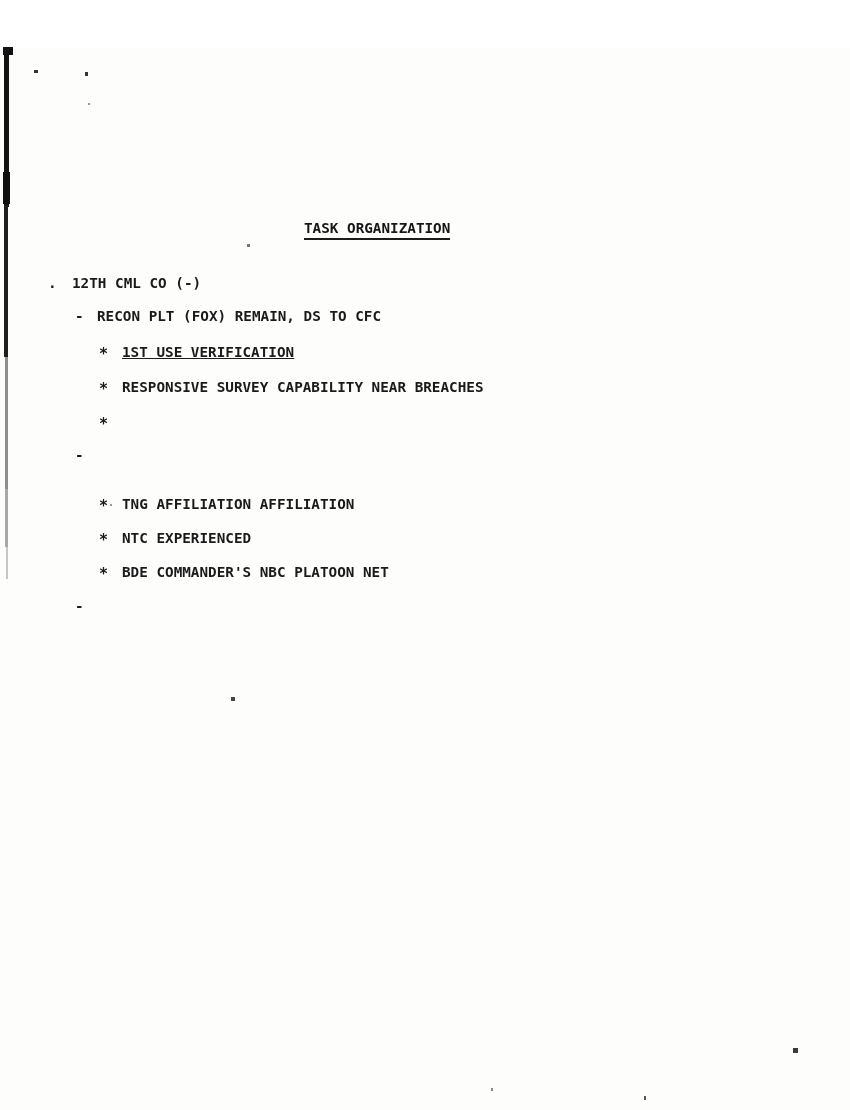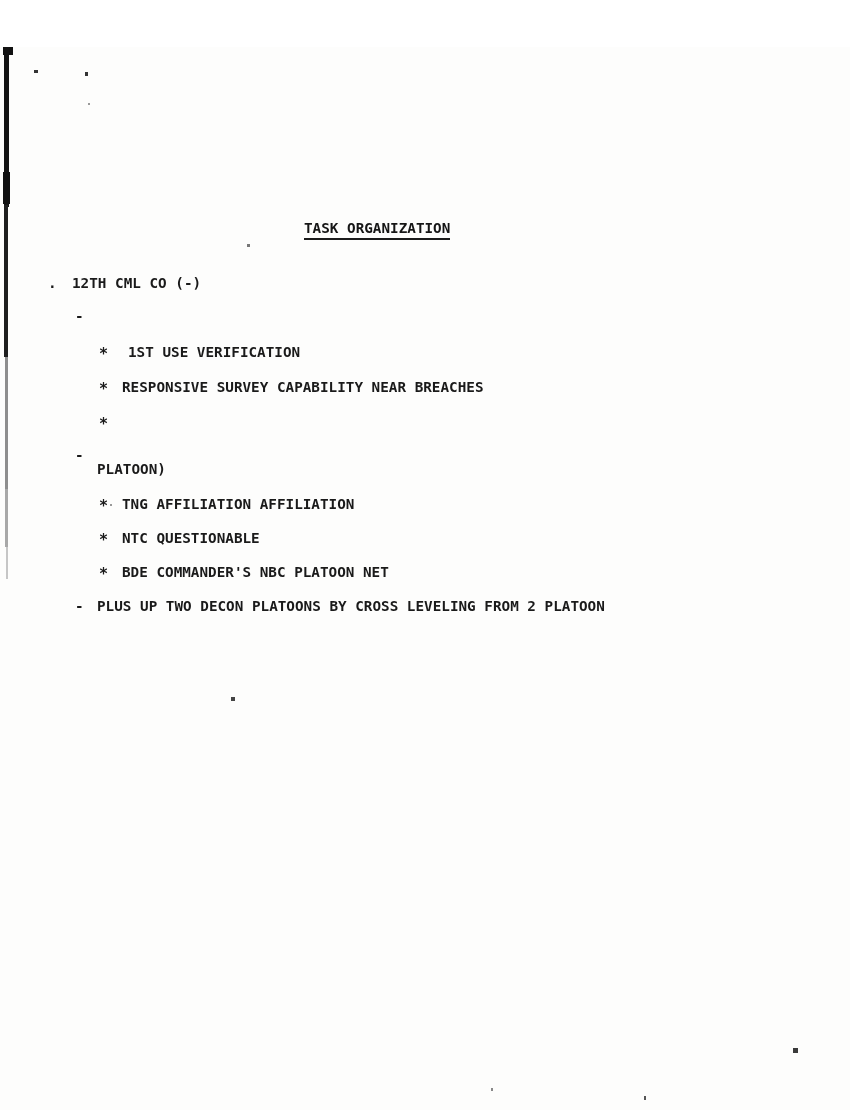--- a/index.html
+++ b/index.html
@@ -60,30 +60,29 @@
   }
 </style>
 </head>
 <body>
 
 <div class="page">
   <h1 class="doc-title">TASK ORGANIZATION</h1>
 
   <div class="doc-body">
       <div class="doc-line" style="top: 229px;"><span class="marker" style="left: 48px;">.</span><span class="line-text" style="left: 72px; text-align: center;">12TH CML CO (-)</span></div>
-      <div class="doc-line" style="top: 262px;"><span class="marker" style="left: 75px;">-</span></div>
-      <div class="doc-line" style="top: 298px;"><span class="marker star" style="left: 99px;">*</span><span class="line-text" style="left: 128px;">1ST USE VERIFICATION</span></div>
+      <div class="doc-line" style="top: 262px;"><span class="marker" style="left: 75px;">-</span><span class="line-text" style="left: 97px;">RECON PLT (FOX) REMAIN, DS TO CFC</span></div>
+      <div class="doc-line" style="top: 298px;"><span class="marker star" style="left: 99px;">*</span><span class="line-text" style="left: 122px; text-decoration: underline;">1ST USE VERIFICATION</span></div>
       <div class="doc-line" style="top: 333px;"><span class="marker star" style="left: 99px;">*</span><span class="line-text" style="left: 122px;">RESPONSIVE SURVEY CAPABILITY NEAR BREACHES</span></div>
       <div class="doc-line" style="top: 368px;"><span class="marker star" style="left: 99px;">*</span></div>
       <div class="doc-line" style="top: 401px;"><span class="marker" style="left: 75px;">-</span></div>
-      <div class="doc-line" style="top: 415px;"><span class="line-text" style="left: 97px;">PLATOON)</span></div>
       <div class="doc-line" style="top: 450px;"><span class="marker star" style="left: 99px;">*</span><span class="line-text" style="left: 122px;">TNG AFFILIATION AFFILIATION</span></div>
-      <div class="doc-line" style="top: 484px;"><span class="marker star" style="left: 99px;">*</span><span class="line-text" style="left: 122px;">NTC QUESTIONABLE</span></div>
+      <div class="doc-line" style="top: 484px;"><span class="marker star" style="left: 99px;">*</span><span class="line-text" style="left: 122px;">NTC EXPERIENCED</span></div>
       <div class="doc-line" style="top: 518px;"><span class="marker star" style="left: 99px;">*</span><span class="line-text" style="left: 122px;">BDE COMMANDER'S NBC PLATOON NET</span></div>
-      <div class="doc-line" style="top: 552px;"><span class="marker" style="left: 75px;">-</span><span class="line-text" style="left: 97px;">PLUS UP TWO DECON PLATOONS BY CROSS LEVELING FROM 2 PLATOON</span></div>
+      <div class="doc-line" style="top: 552px;"><span class="marker" style="left: 75px;">-</span></div>
     </div>
 
   <div>
       <div class="artifact" style="left: 3px; top: 0px; width: 10px; height: 8px; background: rgb(17, 17, 17);"></div>
       <div class="artifact" style="left: 4px; top: 0px; width: 5px; height: 160px; background: rgb(19, 19, 19);"></div>
       <div class="artifact" style="left: 3px; top: 125px; width: 7px; height: 32px; background: rgb(17, 17, 17);"></div>
       <div class="artifact" style="left: 4px; top: 158px; width: 4px; height: 152px; background: rgb(31, 31, 31);"></div>
       <div class="artifact" style="left: 5px; top: 310px; width: 3px; height: 132px; background: rgb(142, 142, 142);"></div>
       <div class="artifact" style="left: 5px; top: 442px; width: 2.5px; height: 58px; background: rgb(168, 168, 168);"></div>
       <div class="artifact" style="left: 6px; top: 500px; width: 1.5px; height: 32px; background: rgb(198, 198, 198);"></div>

